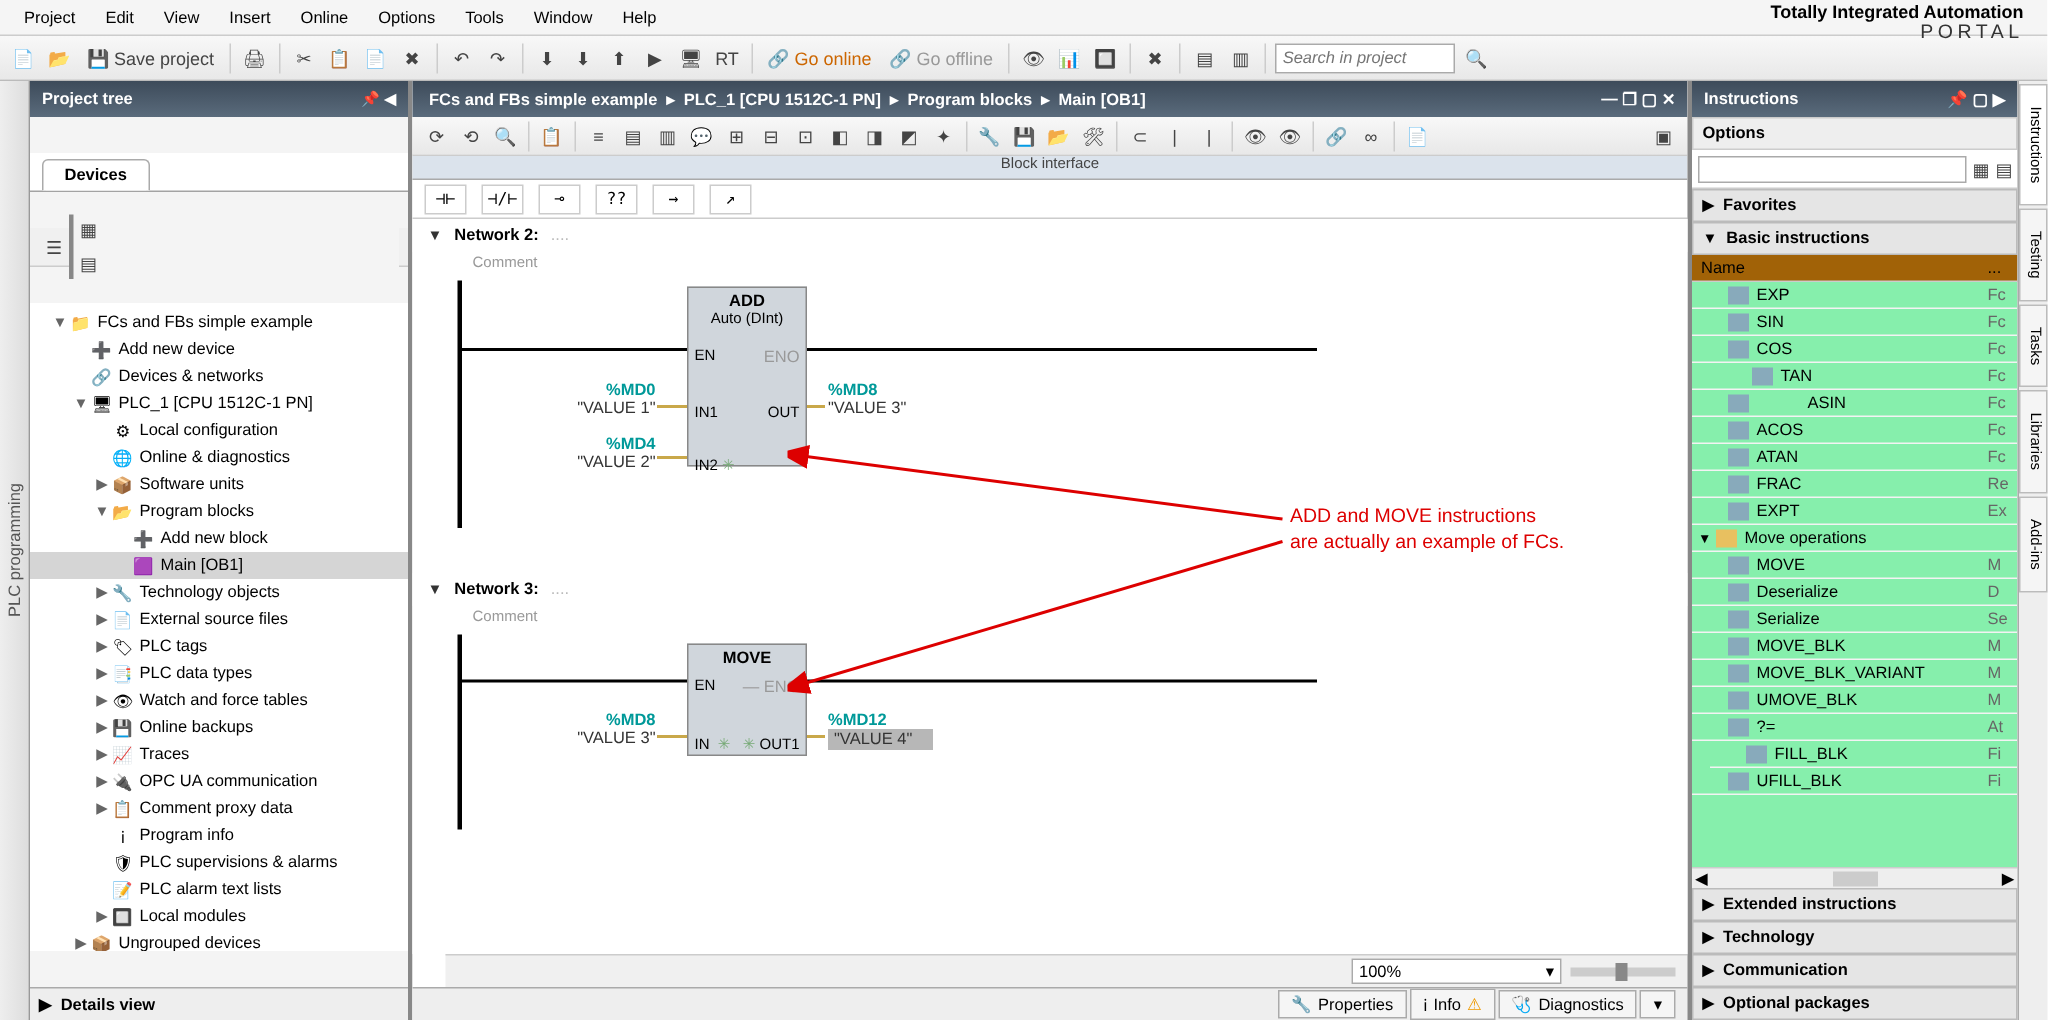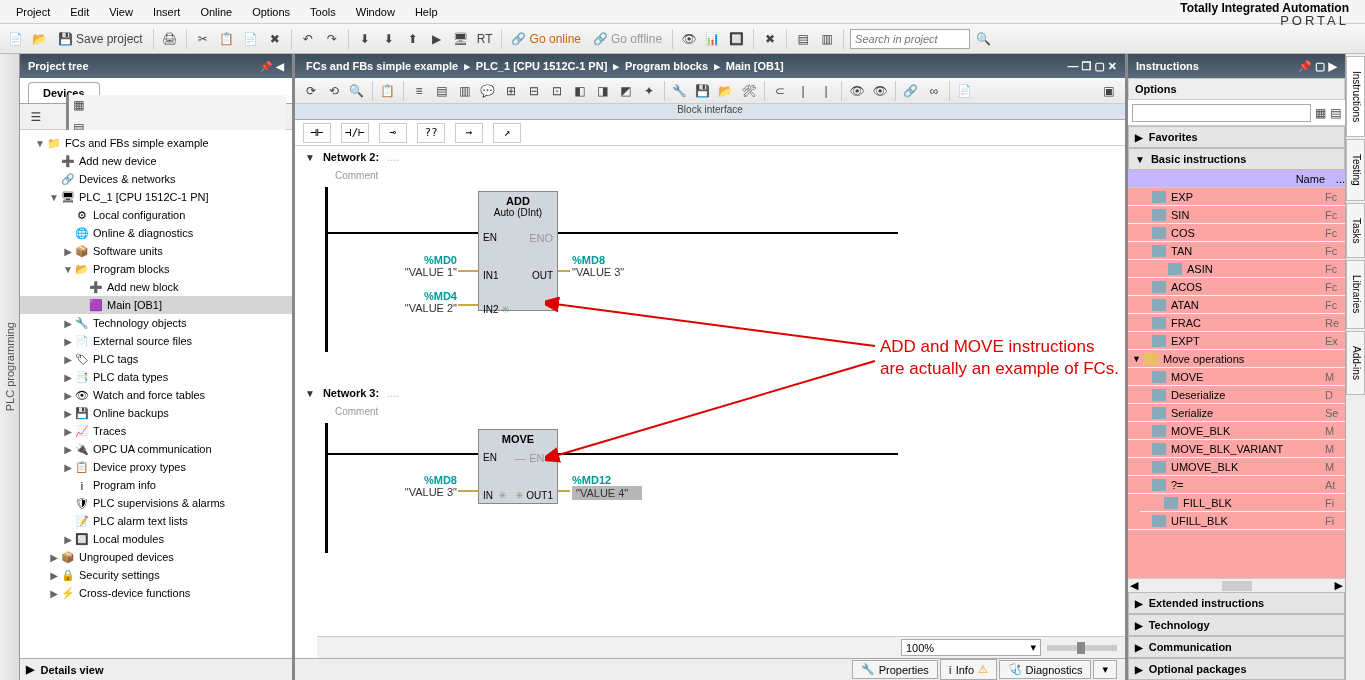--- a/index.html
+++ b/index.html
@@ -20,21 +20,21 @@
 .search-proj { width:120px; height:20px; border:1px solid #aaa; font-style:italic; color:#888; padding:0 4px; font-size:11px; }
 
 
 .main { display:flex; height: calc(100% - 54px); }
 
 
 .vtab { width: 20px; background: linear-gradient(to right,#eee,#ddd); border-right:1px solid #999; display:flex; align-items:center; justify-content:center; }
 .vtab span { writing-mode: vertical-rl; transform: rotate(180deg); font-size:11px; color:#555; }
 
 
-.ptree { width: 275px; background: #f4f4f4; border-right: 3px solid #888; display:flex; flex-direction:column; }
+.ptree { width: 255px; background: #f4f4f4; border-right: 3px solid #888; display:flex; flex-direction:column;gap:24px; }
 .ptree-hdr { height: 24px; background: linear-gradient(#3d4b5a,#5a6b7c); color:#fff; display:flex; align-items:center; padding:0 8px; font-weight:bold; justify-content:space-between; }
 .ptree-hdr .icons { display:flex; gap:3px; font-size:10px; }
 .devices-tab { height:26px; background:#fff; border-bottom:1px solid #a3a3a3; display:flex; align-items:flex-end; }
 .devices-tab span { background:#fff; border:1px solid #aaa; border-bottom:none; border-radius:4px 4px 0 0; padding:4px 14px; margin-left:8px; font-weight:bold; }
 .tree-tools { height:26px; background:#f0f0f0; border-bottom:1px solid #ccc; display:flex; align-items:center; justify-content:space-between; padding:0 6px; }
 .tree-tools .right { display:flex; gap:3px; }
 .tree { flex:1; overflow:auto; background:#fff; padding:4px 0; }
 .tnode { display:flex; align-items:center; height:18px; padding-right:4px; cursor:default; white-space:nowrap; }
 .tnode .exp { width:12px; text-align:center; color:#666; font-size:10px; }
 .tnode .ico { width:16px; height:14px; margin-right:3px; display:inline-flex; align-items:center; justify-content:center; font-size:11px; }
@@ -65,37 +65,37 @@
 .fblock { position:absolute; background:#d0d6dc; border:1px solid #888; text-align:center; }
 .fblock .ftitle { font-weight:bold; padding-top:3px; }
 .fblock .fsub { font-size:10px; padding-bottom:2px; }
 .sig { position:absolute; font-size:11px; }
 .sig .addr { color:#009999; font-weight:bold; }
 .sig .sym { color:#333; }
 .wire-seg { position:absolute; height:2px; background:#c9a84a; }
 .eno-dot { position:absolute; font-size:11px; color:#999; }
 .star { color:#7a7; font-size:10px; }
 
-.annot { position:absolute; color:#d00; font-size:17px; line-height:1.3; }
+.annot { position:absolute; color:#d00; font-size:13px; line-height:1.3; }
 
 .zoombar { height:22px; background:#f0f0f0; border-top:1px solid #ccc; display:flex; align-items:center; justify-content:flex-end; padding:0 8px; gap:6px;margin-left:22px; }
 .zoom-sel { width:140px; border:1px solid #aaa; height:17px; font-size:11px; padding:0 4px; background:#fff; display:flex; align-items:center; justify-content:space-between; }
 .tabsbar { height:22px; background:#eee; border-top:1px solid #aaa; display:flex; align-items:center; justify-content:flex-end; padding:0 8px; gap:2px; }
 .tabsbar .tab { border:1px solid #aaa; background:#f5f5f5; padding:2px 8px; display:flex; align-items:center; gap:4px; }
 
 
 .right { width: 220px; border-left:3px solid #888; display:flex; flex-direction:column; background:#f4f4f4; }
 .right-hdr { height:24px; background: linear-gradient(#3d4b5a,#5a6b7c); color:#fff; display:flex; align-items:center; padding:0 8px; font-weight:bold; justify-content:space-between; }
 .opt-hdr { height:22px; background:#eee; border:1px solid #ccc; display:flex; align-items:center; padding:0 6px; font-weight:bold; }
 .opt-row { height:26px; background:#fff; border-bottom:1px solid #ccc; display:flex; align-items:center; padding:0 4px; gap:4px; }
 .opt-row input { flex:1; height:18px; border:1px solid #aaa; }
 .section { height:22px; background:#e5e5e5; border:1px solid #bbb; display:flex; align-items:center; padding:0 6px; gap:6px; font-weight:bold; }
 .section .chev { font-size:10px; }
-.instr-list { flex:1; background:#fca5a5; overflow:auto; }
-.ihdr { height:18px; background:#c4b5fd; border-bottom:1px solid #ccc; display:flex; padding-left:6px; align-items:center;text-align:right; }
+.instr-list { flex:1; background:#86efac; overflow:auto; }
+.ihdr { height:18px; background:#a16207; border-bottom:1px solid #ccc; display:flex; padding-left:6px; align-items:center; }
 .ihdr .c1{flex:1}.ihdr .c2{width:20px}
 .irow { height:18px; display:flex; align-items:center; padding-left:20px; border-bottom:1px solid #f3f3f3; }
 .irow .iico { width:14px; height:12px; background:#8ab; margin-right:5px; }
 .irow.folder .iico { background:#e8c060; }
 .irow .nm { flex:1; }
 .irow .tc { width:20px; color:#666; }
 .hs { height:14px; background:#eee; border-top:1px solid #ccc; display:flex; align-items:center; justify-content:space-between; padding:0 2px; }
 .hs .thumb { height:10px; width:30px; background:#ccc; }
 
 
@@ -273,21 +273,21 @@
           <span>Traces</span>
         </div>
         <div class="tnode i3">
           <span class="exp">▶</span>
           <span class="ico">🔌</span>
           <span>OPC UA communication</span>
         </div>
         <div class="tnode i3">
           <span class="exp">▶</span>
           <span class="ico">📋</span>
-          <span>Device proxy types</span>
+          <span>Comment proxy data</span>
         </div>
         <div class="tnode i3">
           <span class="exp"></span>
           <span class="ico">ℹ</span>
           <span>Program info</span>
         </div>
         <div class="tnode i3">
           <span class="exp"></span>
           <span class="ico">🛡</span>
           <span>PLC supervisions &amp; alarms</span>
@@ -539,26 +539,26 @@
         <div class="irow" style="padding-left: 24px;">
           <span class="iico"></span>
           <span class="nm">SIN</span>
           <span class="tc">Fc</span>
         </div>
         <div class="irow" style="padding-left: 24px;">
           <span class="iico"></span>
           <span class="nm">COS</span>
           <span class="tc">Fc</span>
         </div>
-        <div class="irow" style="padding-left: 24px;">
+        <div class="irow" style="padding-left: 40px;">
           <span class="iico"></span>
           <span class="nm">TAN</span>
           <span class="tc">Fc</span>
         </div>
-        <div class="irow" style="padding-left: 40px;">
+        <div class="irow" style="padding-left: 24px; gap: 34px;">
           <span class="iico"></span>
           <span class="nm">ASIN</span>
           <span class="tc">Fc</span>
         </div>
         <div class="irow" style="padding-left: 24px;">
           <span class="iico"></span>
           <span class="nm">ACOS</span>
           <span class="tc">Fc</span>
         </div>
         <div class="irow" style="padding-left: 24px;">

